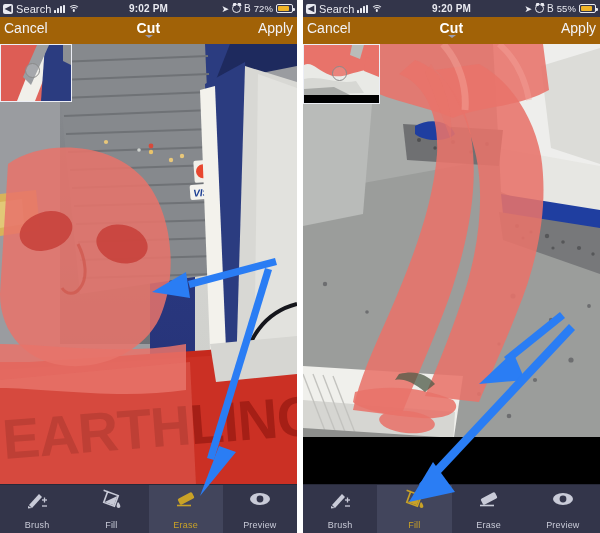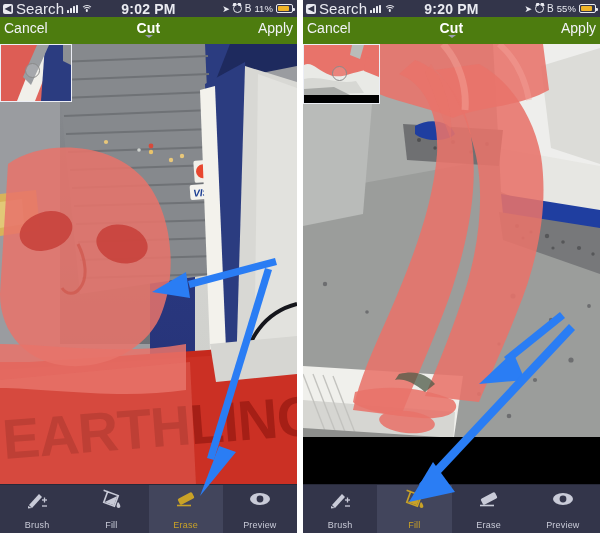--- a/index.html
+++ b/index.html
@@ -13,56 +13,56 @@
   .panel.right{left:303px;width:297px;}
   .gutter{position:absolute;top:0;left:297px;width:6px;height:533px;background:#ffffff;z-index:40;}
 
   
   .statusbar{position:absolute;top:0;left:0;right:0;height:17px;background:#33354a;
     display:flex;align-items:center;color:#e9eaf1;font-size:9.5px;z-index:20;}
   .sb-left{display:flex;align-items:center;gap:3px;padding-left:3px;}
   .sb-back{display:inline-flex;align-items:center;justify-content:center;
     width:10px;height:10px;border-radius:2px;background:#e9eaf1;color:#33354a;
     font-size:8px;line-height:1;font-weight:bold;}
-  .sb-search{font-size:15px;letter-spacing:.1px;}
+  .sb-search{font-size:11px;letter-spacing:.1px;}
   .bars{display:inline-flex;align-items:flex-end;gap:1px;height:8px;}
   .bars i{display:block;width:2px;background:#e9eaf1;border-radius:.5px;}
   .bars i:nth-child(1){height:3px;}
   .bars i:nth-child(2){height:5px;}
   .bars i:nth-child(3){height:6.5px;}
   .bars i:nth-child(4){height:8px;}
   .wifi{position:relative;width:11px;height:9px;}
   .wifi b{position:absolute;left:50%;transform:translateX(-50%);
     border:1.3px solid #e9eaf1;border-bottom-color:transparent;
     border-left-color:transparent;border-right-color:transparent;border-radius:50%;}
   .wifi b:nth-child(1){width:10px;height:10px;top:1px;}
   .wifi b:nth-child(2){width:6px;height:6px;top:3px;}
   .wifi b:nth-child(3){width:2.4px;height:2.4px;top:5.2px;border-radius:50%;
     background:#e9eaf1;border:none;}
-  .sb-center{position:absolute;left:0;right:0;text-align:center;font-size:14px;
+  .sb-center{position:absolute;left:0;right:0;text-align:center;font-size:10px;
     font-weight:bold;letter-spacing:.2px;}
   .sb-right{margin-left:auto;display:flex;align-items:center;gap:3px;padding-right:4px;
     position:relative;z-index:2;}
   .loc-ico{font-size:9px;transform:rotate(0deg);}
   .alarm-ico{width:9px;height:9px;border:1.4px solid #e9eaf1;border-radius:50%;
     position:relative;box-sizing:border-box;}
   .alarm-ico:before,.alarm-ico:after{content:"";position:absolute;top:-2.5px;width:3px;height:2.5px;
     background:#e9eaf1;}
   .alarm-ico:before{left:-0.5px;transform:skewX(-18deg);}
   .alarm-ico:after{right:-0.5px;transform:skewX(18deg);}
   .bt-ico{font-size:10px;line-height:1;}
   .batt-pct{font-size:9.5px;letter-spacing:.1px;}
   .batt{position:relative;width:17px;height:9px;border:1.2px solid #e9eaf1;border-radius:2px;
     box-sizing:border-box;}
   .batt i{position:absolute;left:1px;top:1px;bottom:1px;width:11px;background:#f0b429;border-radius:1px;}
   .batt:after{content:"";position:absolute;right:-3px;top:2.5px;width:1.6px;height:3.5px;
     background:#e9eaf1;border-radius:0 1px 1px 0;}
 
   
-  .navbar{position:absolute;top:17px;left:0;right:0;height:27px;background:#4d7c0f;
+  .navbar{position:absolute;top:17px;left:0;right:0;height:27px;background:#a16207;
     color:#f2f3f8;z-index:20;}
   .nav-btn{position:absolute;top:3px;font-size:14px;color:#f2f3f8;cursor:pointer;}
   .nav-cancel{left:4px;}
   .nav-apply{right:4px;}
   .nav-title-wrap{position:absolute;left:0;right:0;top:2px;text-align:center;}
   .nav-title{font-size:14px;font-weight:bold;color:#ffffff;letter-spacing:.2px;text-align:right;}
   .nav-chevron{display:block;margin:-2px auto 0;width:0;height:0;
     border-left:4px solid transparent;border-right:4px solid transparent;
     border-top:3px solid #9b9eb3;}
 
@@ -134,21 +134,21 @@
             <b></b>
             <b></b>
             <b></b>
           </span>
       </div>
       <div class="sb-center">9:02 PM</div>
       <div class="sb-right">
         <span class="loc-ico">➤</span>
         <span class="alarm-ico"></span>
         <span class="bt-ico">B</span>
-        <span class="batt-pct">11%</span>
+        <span class="batt-pct">72%</span>
         <span class="batt">
             <i></i>
           </span>
       </div>
     </div>
 
     <div class="navbar">
       <div class="nav-btn nav-cancel">Cancel</div>
       <div class="nav-title-wrap">
         <span class="nav-title">Cut</span>

